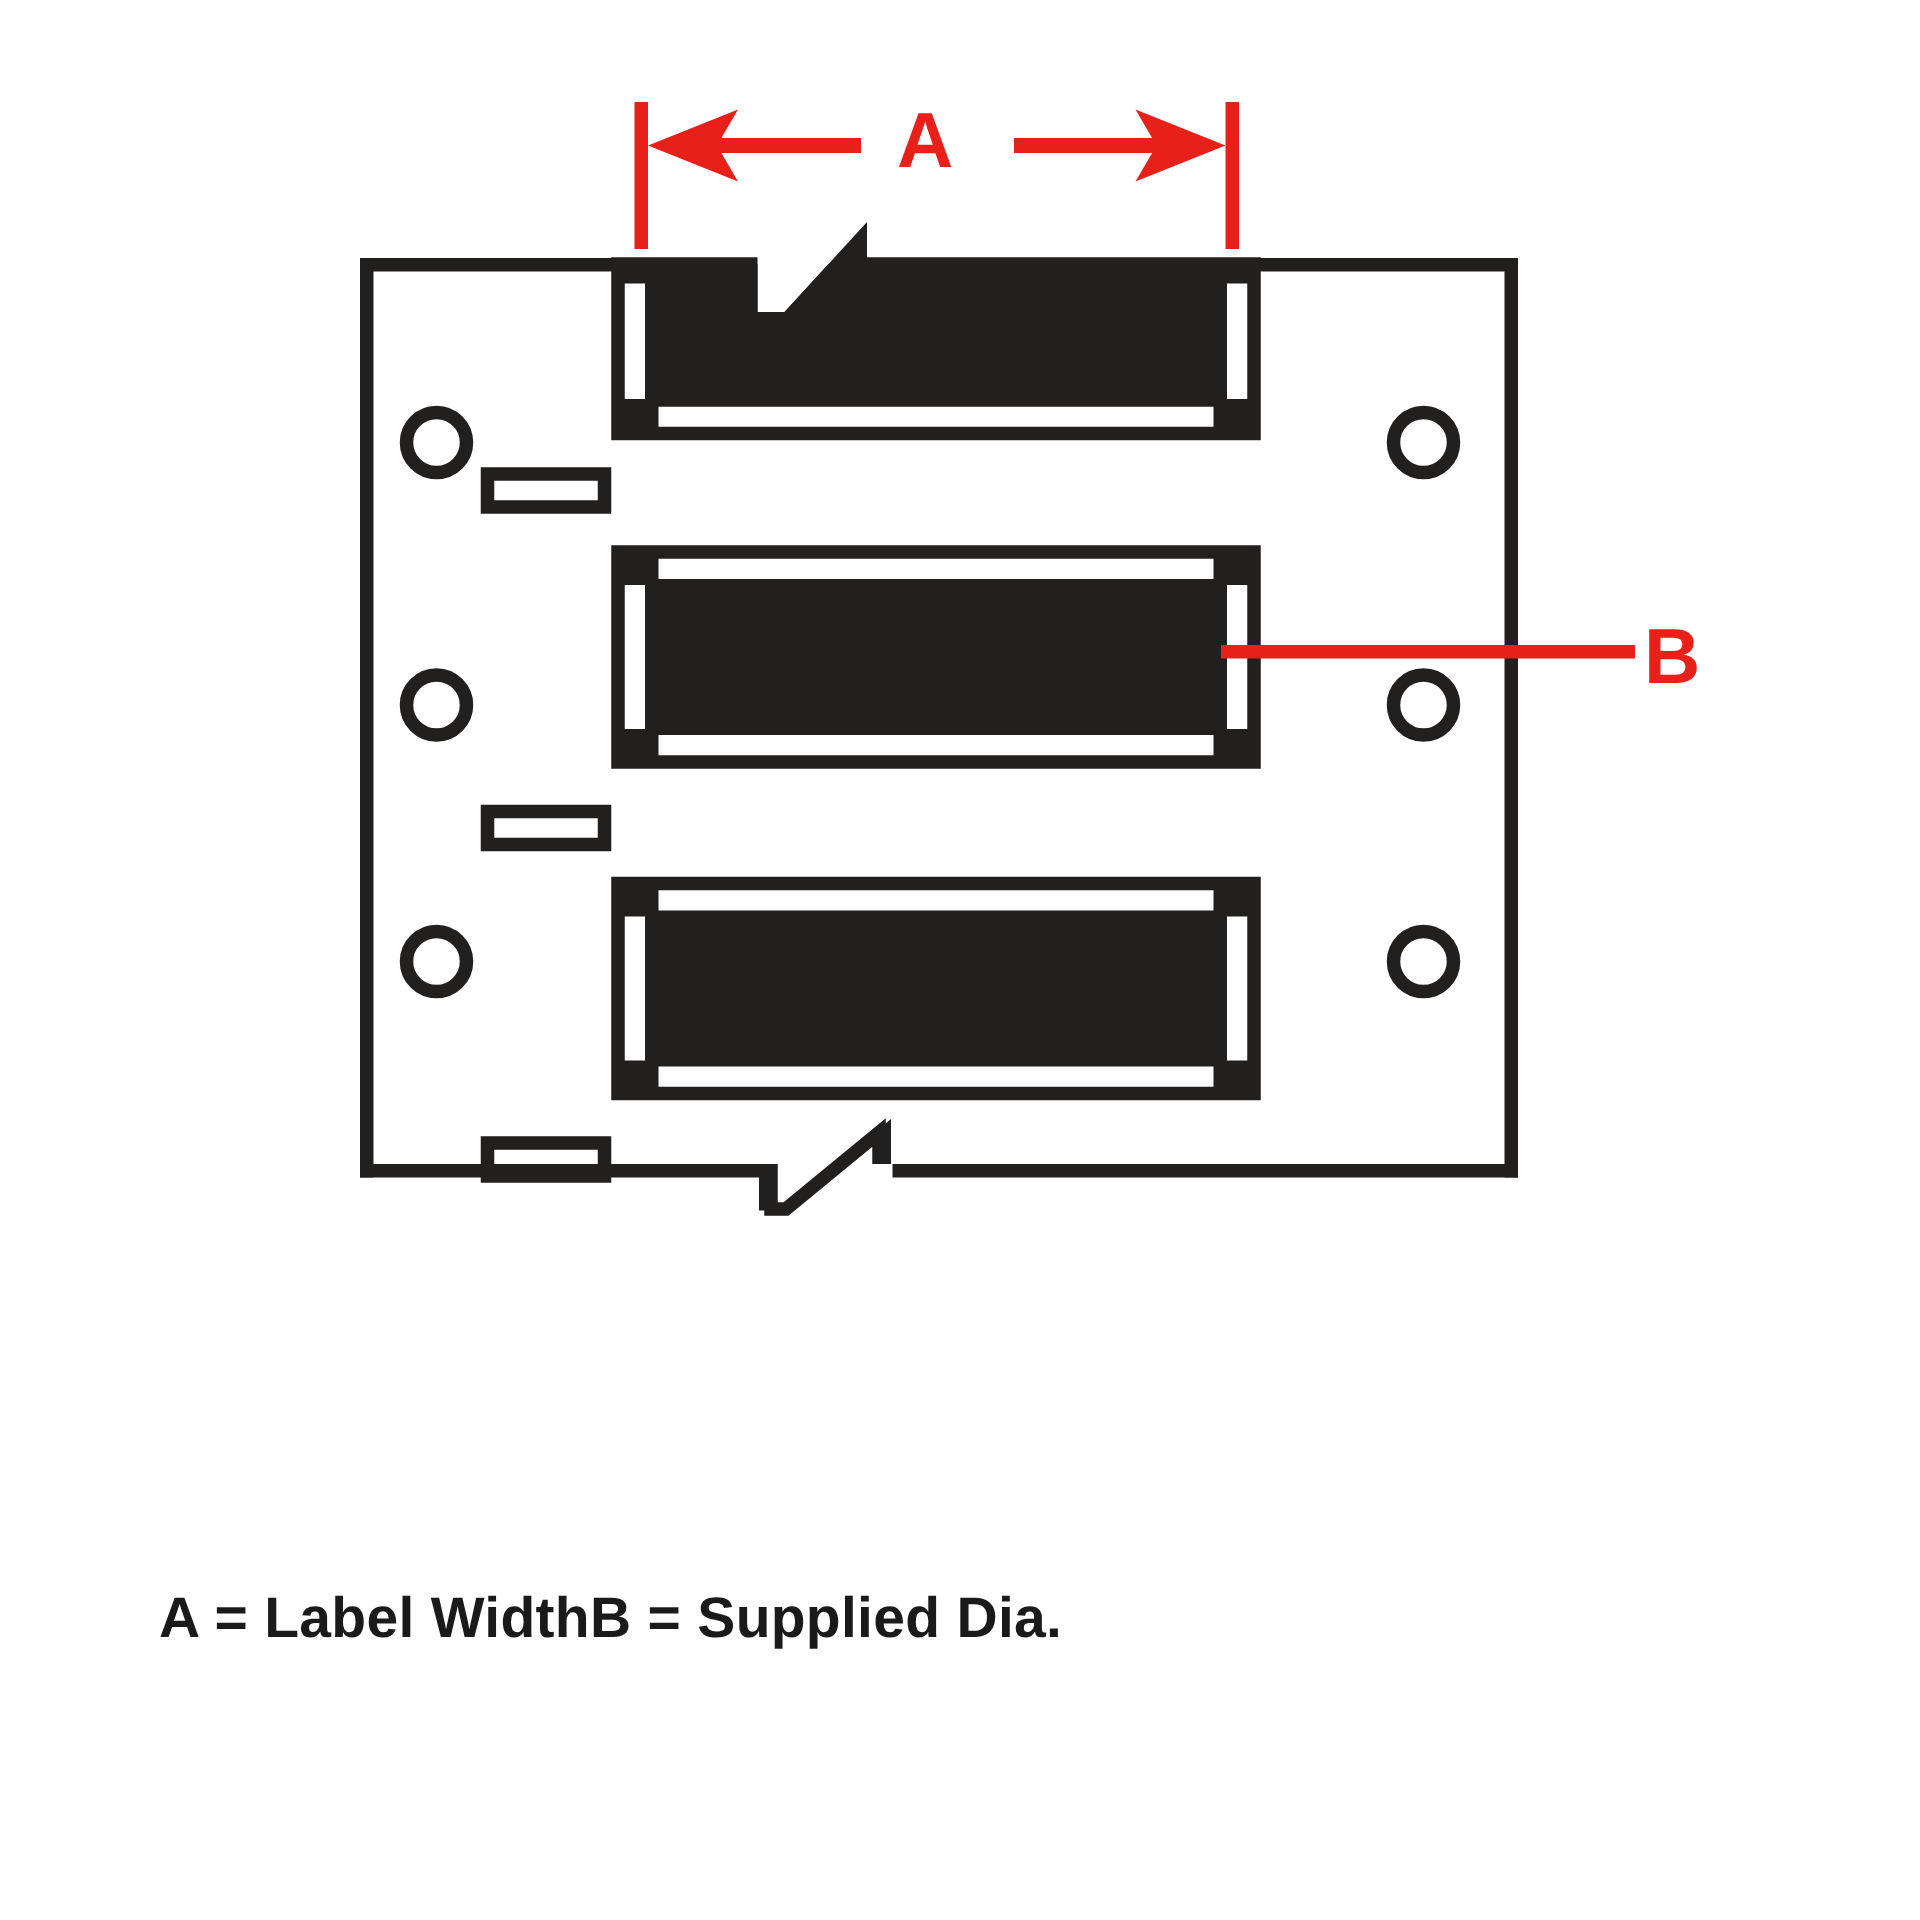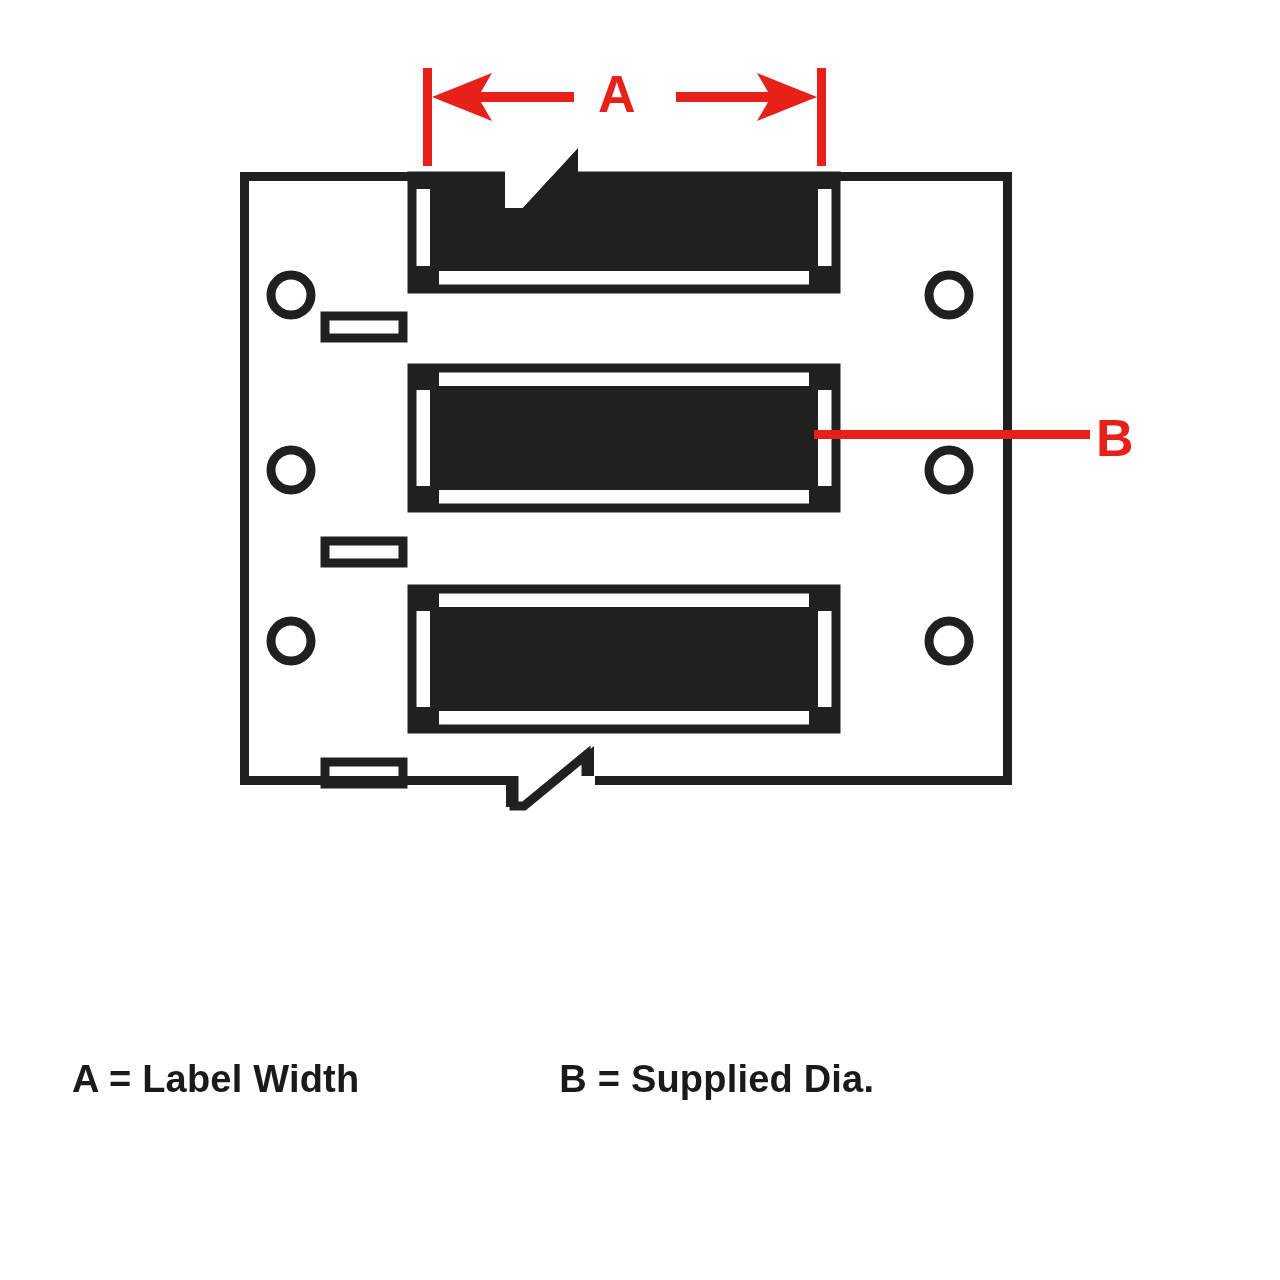--- a/index.html
+++ b/index.html
@@ -38,22 +38,22 @@
     align-items: center;
   }
   .legend-item {
     font-family: "Liberation Sans", sans-serif;
     font-weight: bold;
     font-size: 38px;
     color: #1a1a1a;
     letter-spacing: 0.2px;
     white-space: nowrap;
   }
-  .legend-item.first { margin-left: 72px; }
-  .legend-item.second { margin-left: 200px; }
+  .legend-item.first { margin-left: 106px; }
+  .legend-item.second { }
   .dim-label-a {
     position: absolute;
     font-family: "Liberation Sans", sans-serif;
     font-weight: bold;
     font-size: 52px;
     line-height: 1;
     color: #E8201A;
   }
   .dim-label-b {
     position: absolute;

